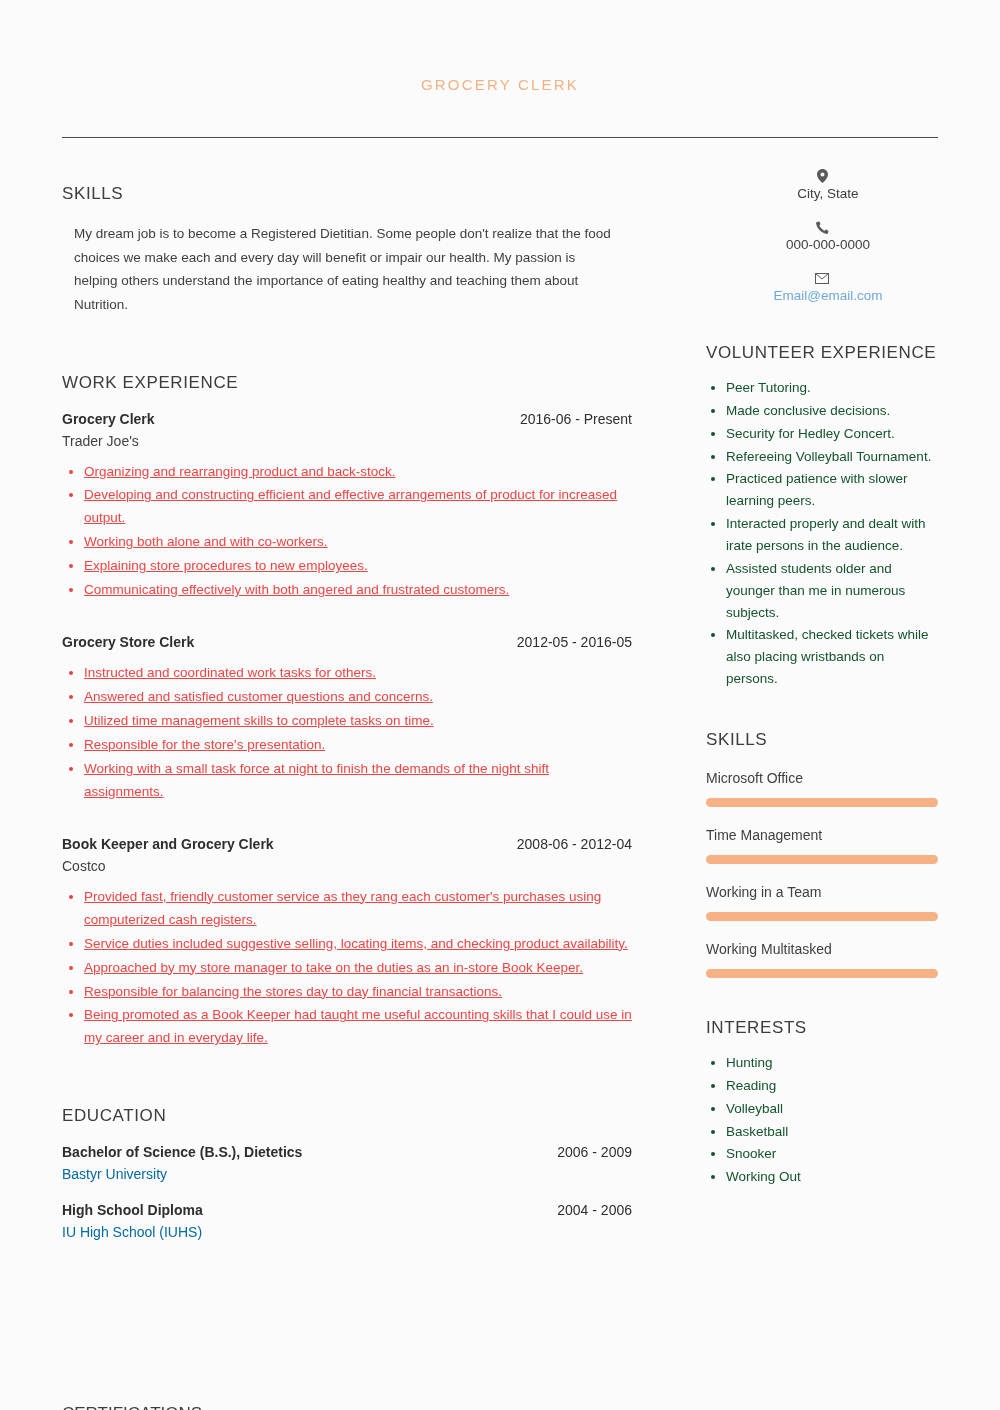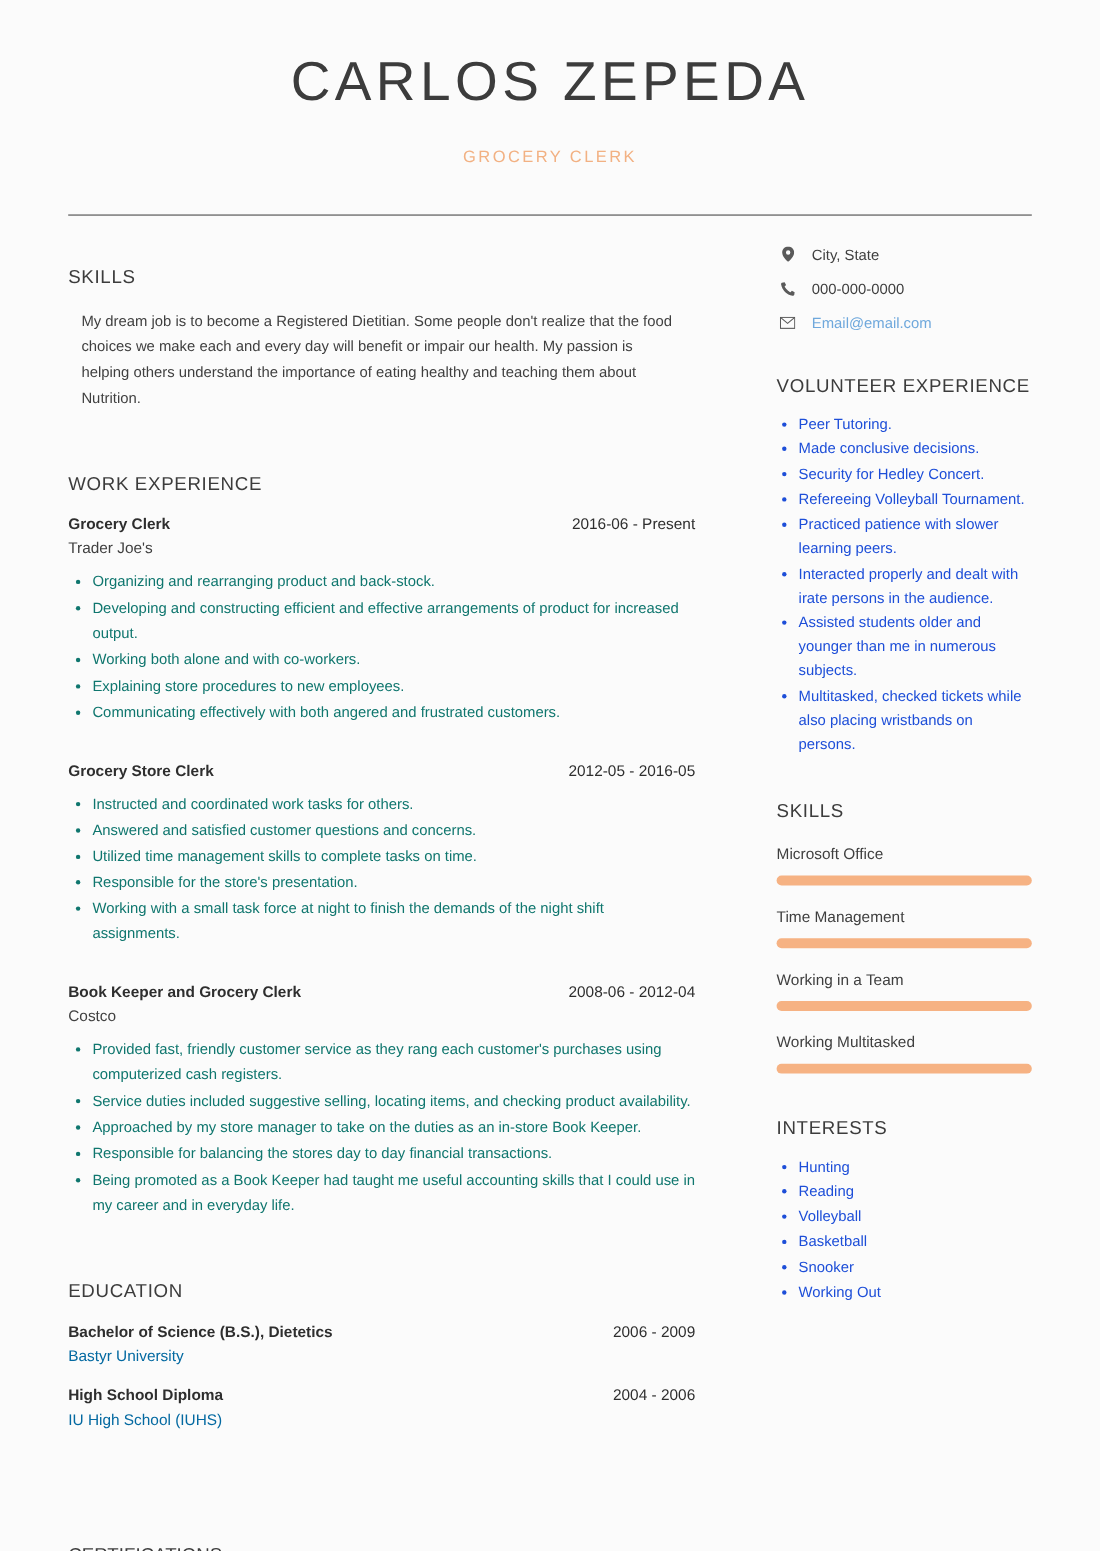--- a/index.html
+++ b/index.html
@@ -97,22 +97,23 @@
     color: #3f3f3f;
     margin-top: 6px;
   }
   ul.bullets {
     margin: 12px 0 0 0;
     padding-left: 22px;
   }
   ul.bullets li {
     font-size: 13.5px;
     line-height: 1.7;
-    color: #0f766e;
+    color: #ef4444;
     margin-bottom: 1px;
+    text-decoration: underline;
   }
   .job-spacer { height: 26px; }
   .edu-item { margin-bottom: 20px; }
   .edu-head {
     display: flex;
     justify-content: space-between;
     align-items: baseline;
   }
   .edu-title {
     font-size: 14px;
@@ -126,20 +127,21 @@
   .edu-school {
     font-size: 14px;
     color: #0369a1;
     margin-top: 6px;
   }
   
   .contact-row {
     display: flex;
     align-items: center;
     margin-bottom: 16px;
+    flex-direction: column;
   }
   .contact-icon {
     width: 20px;
     flex: 0 0 20px;
     color: #5a5a5a;
     display: flex;
     align-items: center;
     justify-content: center;
   }
   .contact-text {
@@ -155,21 +157,21 @@
     letter-spacing: 0.6px;
     margin: 40px 0 14px 0;
   }
   ul.side-bullets {
     margin: 0;
     padding-left: 20px;
   }
   ul.side-bullets li {
     font-size: 13.5px;
     line-height: 1.62;
-    color: #1d4ed8;
+    color: #14532d;
     margin-bottom: 1px;
   }
   .skill-name {
     font-size: 14px;
     color: #3f3f3f;
     margin-top: 20px;
     margin-bottom: 12px;
   }
   .skill-bar {
     height: 9px;
@@ -186,21 +188,20 @@
     overflow: hidden;
     height: 10px;
   }
 </style>
 </head>
 <body>
 
 <div class="page">
 
   <div class="header">
-    <div class="name">CARLOS ZEPEDA</div>
     <div class="role">GROCERY CLERK</div>
   </div>
   <div class="rule"></div>
 
   <div class="columns">
 
     <div class="col-left">
 
       <h2 class="section">SKILLS</h2>
       <p class="summary-text">My dream job is to become a Registered Dietitian. Some people don't realize that the food choices we make each and every day will benefit or impair our health. My passion is helping others understand the importance of eating healthy and teaching them about Nutrition.</p>

